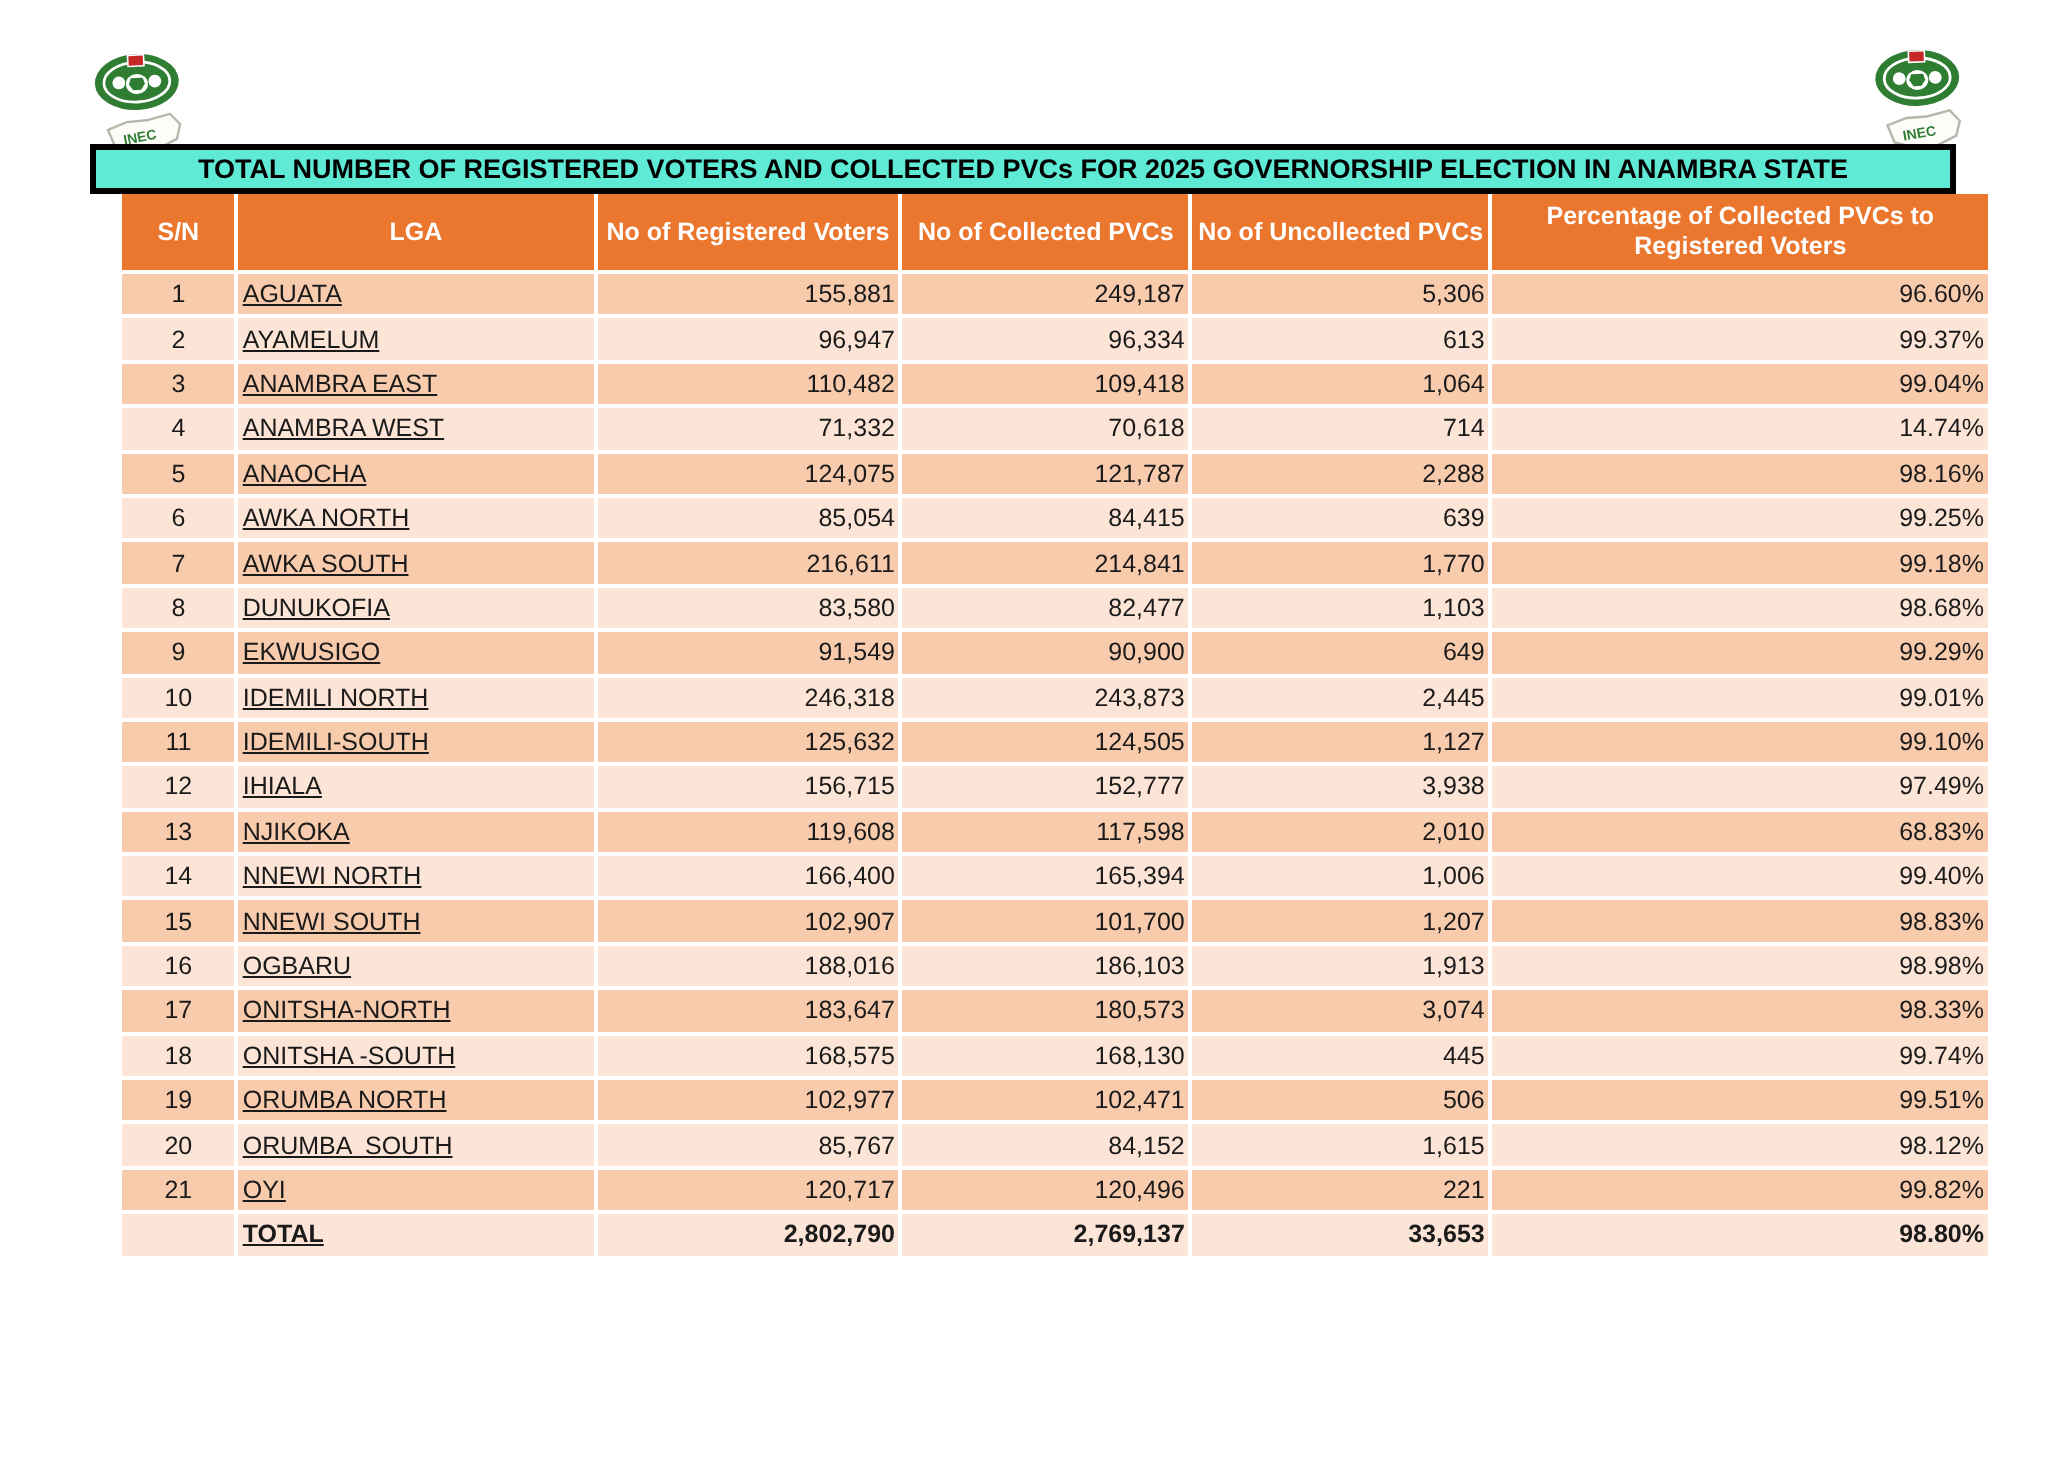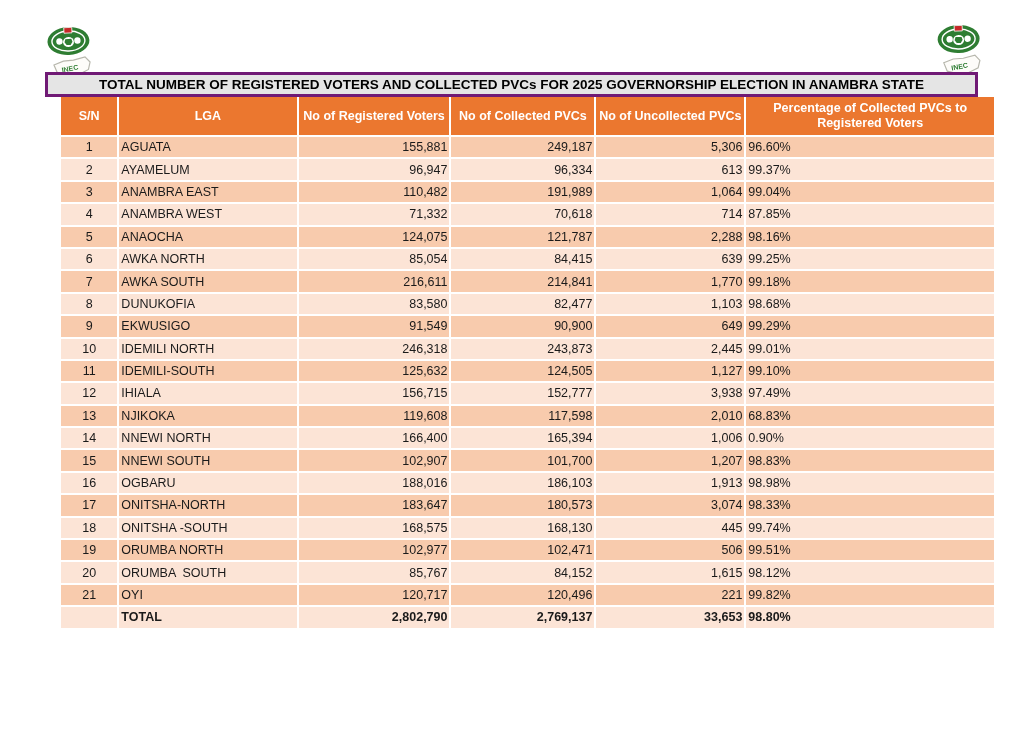--- a/index.html
+++ b/index.html
@@ -23,22 +23,22 @@
   }
   .logo-left  { left: 44px; top: 24px; transform: rotate(-3deg); }
   .logo-right { left: 934px; top: 22px; transform: rotate(-2deg); }
   
   .title-bar {
     position: absolute;
     left: 45px;
     top: 72px;
     width: 933px;
     box-sizing: border-box;
-    border: 3px solid #701a75;
-    background: #e5e5e5;
+    border: 3px solid #000000;
+    background: #5eead4;
     text-align: center;
     font-weight: bold;
     font-size: 13.5px;
     line-height: 17px;
     padding: 1px 2px;
     color: var(--title-text, #000000);
     z-index: 1;
   }
   
   table.voters {
@@ -68,23 +68,23 @@
     height: 18.4px;
     padding: 1px 2px;
     color: #1a1a1a;
     vertical-align: middle;
     overflow: hidden;
   }
   tbody tr:nth-child(odd)  td { background: var(--row-dark, #F8CBAD); }
   tbody tr:nth-child(even) td { background: var(--row-light, #FCE4D6); }
   tr.total-row td { background: var(--row-light, #FCE4D6) !important; font-weight: bold; margin-left: 29px; }
   td.col-sn  { text-align: center; }
-  td.col-lga { text-align: left; padding-left: 6px; white-space: pre; }
+  td.col-lga { text-align: left; padding-left: 6px; white-space: pre; text-decoration: underline; }
   td.num     { text-align: right; padding-right: 9px; }
-  td.pct     { text-align: left; padding-right: 5px; }
+  td.pct     { text-align: right; padding-right: 5px; }
   .logo svg { width: 100%; height: 100%; }
 </style>
 </head>
 <body>
 
 <div class="sheet">
 
   <div class="logo logo-left">
     <svg viewBox="0 0 50 56">
       <ellipse cx="25" cy="17" rx="21" ry="14" fill="#2E7D32"></ellipse>
@@ -154,31 +154,31 @@
       <td class="col-lga">AYAMELUM</td>
       <td class="num">96,947</td>
       <td class="num">96,334</td>
       <td class="num">613</td>
       <td class="pct">99.37%</td>
     </tr>
         <tr class="data-row">
       <td class="col-sn">3</td>
       <td class="col-lga">ANAMBRA EAST</td>
       <td class="num">110,482</td>
-      <td class="num">191,989</td>
+      <td class="num">109,418</td>
       <td class="num">1,064</td>
       <td class="pct">99.04%</td>
     </tr>
         <tr class="data-row">
       <td class="col-sn">4</td>
       <td class="col-lga">ANAMBRA WEST</td>
       <td class="num">71,332</td>
       <td class="num">70,618</td>
       <td class="num">714</td>
-      <td class="pct">87.85%</td>
+      <td class="pct">14.74%</td>
     </tr>
         <tr class="data-row">
       <td class="col-sn">5</td>
       <td class="col-lga">ANAOCHA</td>
       <td class="num">124,075</td>
       <td class="num">121,787</td>
       <td class="num">2,288</td>
       <td class="pct">98.16%</td>
     </tr>
         <tr class="data-row">
@@ -244,21 +244,21 @@
       <td class="num">117,598</td>
       <td class="num">2,010</td>
       <td class="pct">68.83%</td>
     </tr>
         <tr class="data-row">
       <td class="col-sn">14</td>
       <td class="col-lga">NNEWI NORTH</td>
       <td class="num">166,400</td>
       <td class="num">165,394</td>
       <td class="num">1,006</td>
-      <td class="pct">0.90%</td>
+      <td class="pct">99.40%</td>
     </tr>
         <tr class="data-row">
       <td class="col-sn">15</td>
       <td class="col-lga">NNEWI SOUTH</td>
       <td class="num">102,907</td>
       <td class="num">101,700</td>
       <td class="num">1,207</td>
       <td class="pct">98.83%</td>
     </tr>
         <tr class="data-row">

